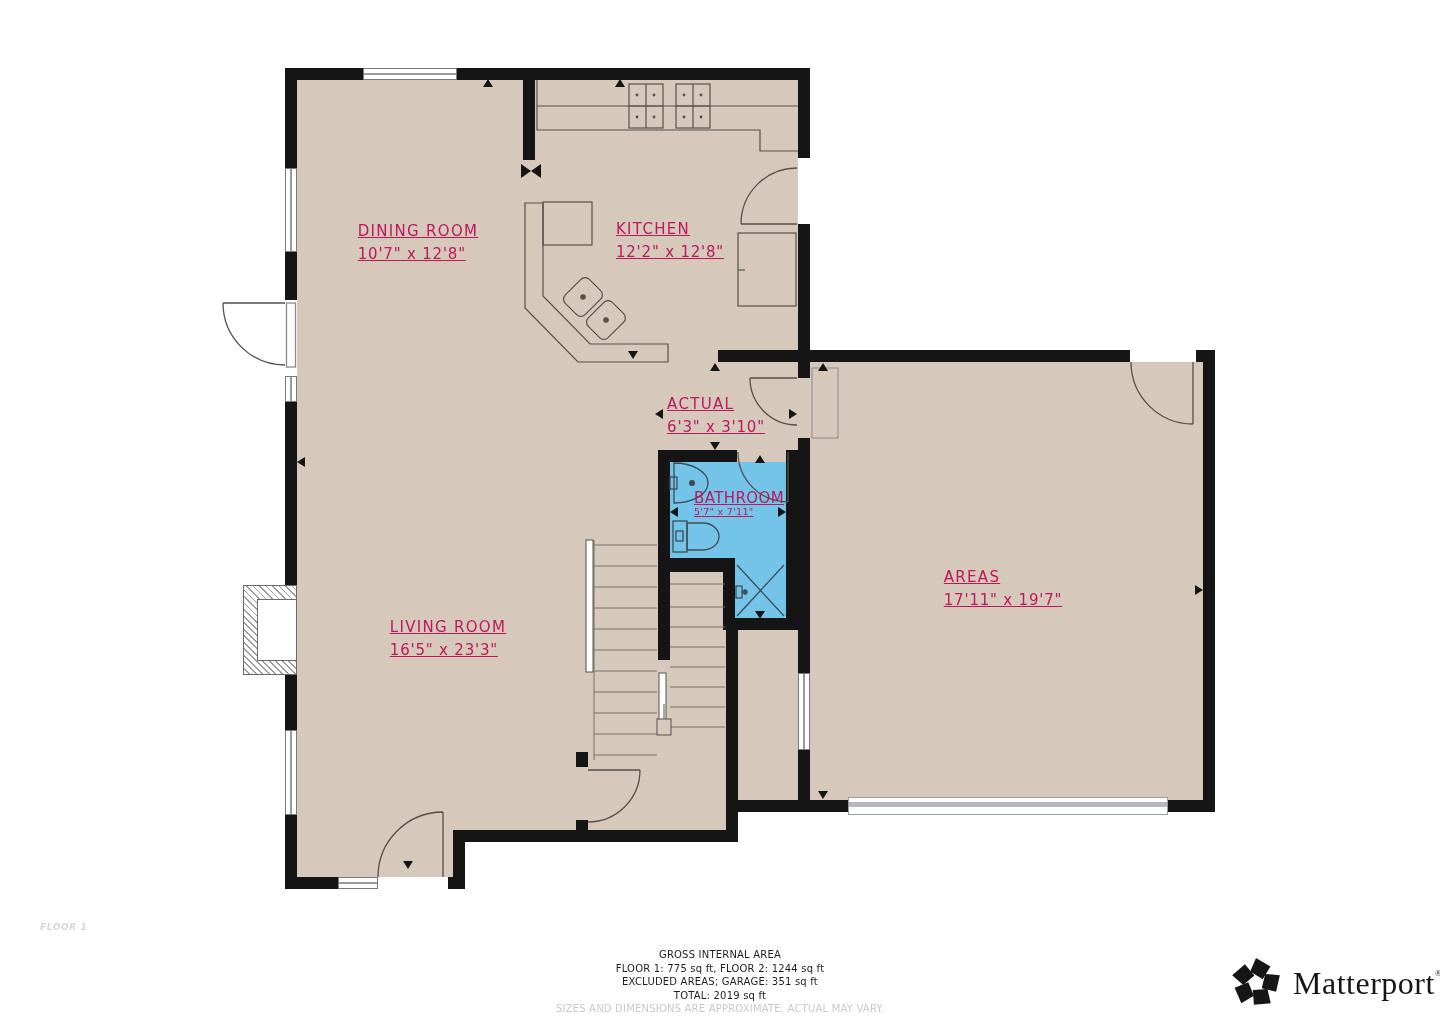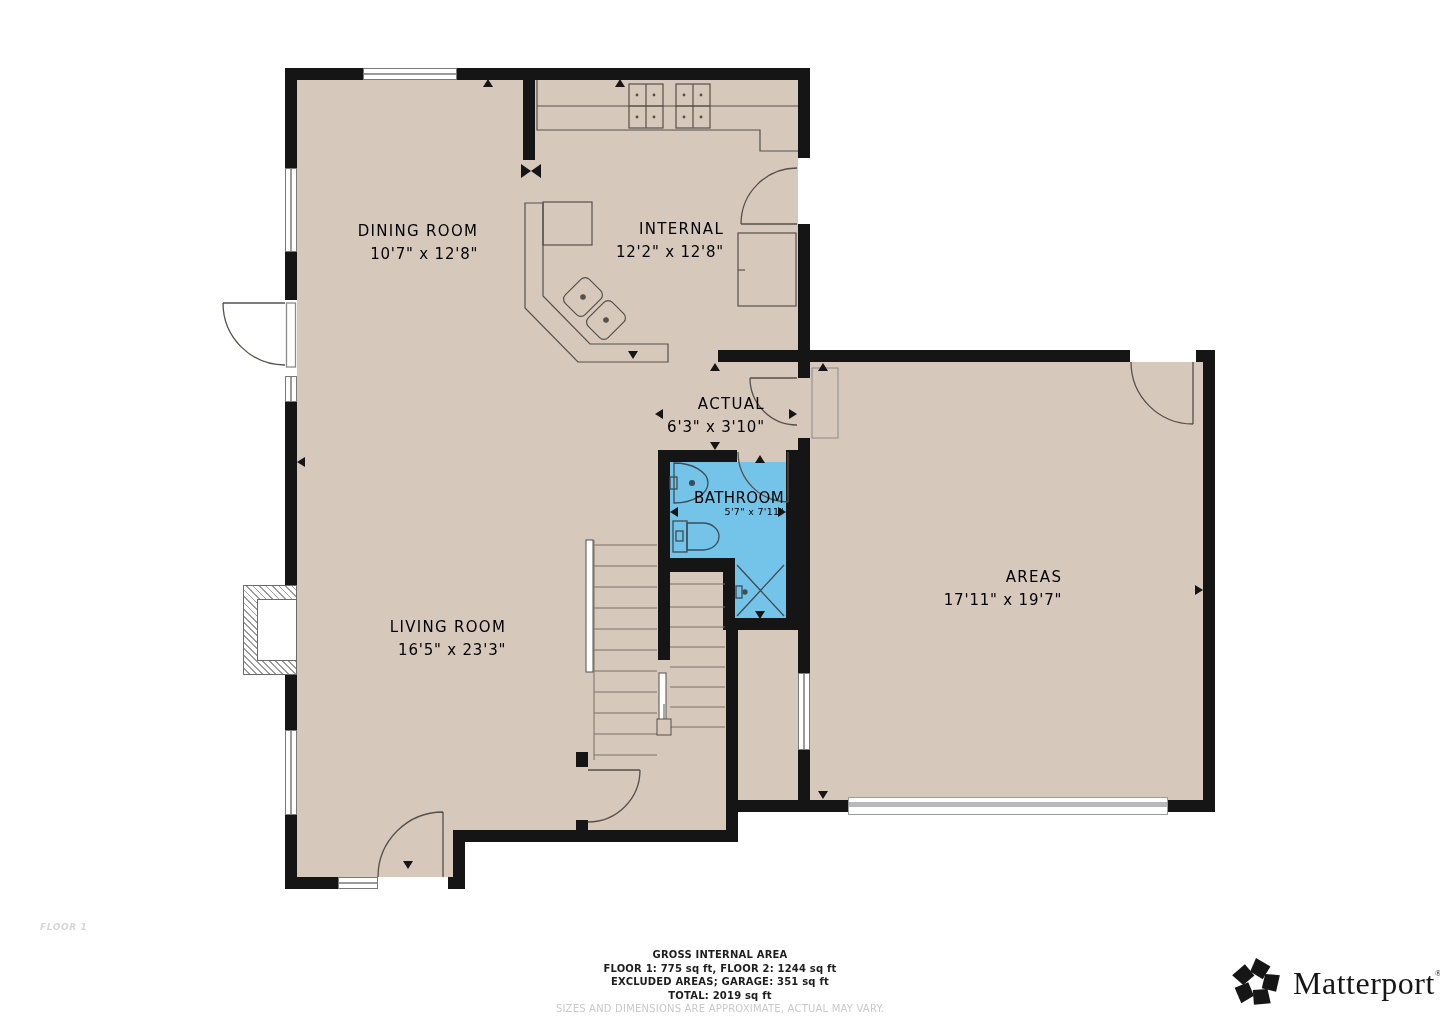--- a/index.html
+++ b/index.html
@@ -11,29 +11,29 @@
   .patch-t{position:absolute;background:#d7c8bc;}
   .patch-w{position:absolute;background:#fff;}
   .win{position:absolute;background:#fff;border:1px solid #7a7a7a;box-sizing:border-box;}
   .win-h{background-image:linear-gradient(to bottom,transparent 44%,#9a9a9a 44%,#9a9a9a 56%,transparent 56%);}
   .win-v{background-image:linear-gradient(to right,transparent 44%,#9a9a9a 44%,#9a9a9a 56%,transparent 56%);}
   .garage-door{position:absolute;background:linear-gradient(180deg,#fff 0 4px,#b6babe 4px,#b6babe 9px,#fff 9px);
           border:1px solid #9b9b9b;box-sizing:border-box;}
   .chim-out{position:absolute;border:1px solid #6b6b6b;box-sizing:border-box;
           background:repeating-linear-gradient(45deg,#fff 0 3.5px,#9b9b9b 3.5px 4.6px);}
   .chim-in{position:absolute;background:#fff;border:1px solid #6b6b6b;box-sizing:border-box;}
-  .room-label{position:absolute;transform:translate(-50%,-50%);text-align:right;color:#000000;white-space:nowrap;}
+  .room-label{position:absolute;transform:translate(-50%,-50%);text-align:left;color:#be185d;white-space:nowrap;text-decoration:underline;}
   .rname{font-size:15px;letter-spacing:1.3px;font-weight:500;line-height:23px;}
   .rdims{font-size:15px;letter-spacing:.8px;font-weight:500;line-height:23px;}
   .room-label.small .rname{font-size:15px;letter-spacing:.4px;line-height:14px;}
   .room-label.small .rdims{font-size:9.5px;letter-spacing:.3px;line-height:14px;}
   .floor-tag{position:absolute;left:40px;top:922px;font-size:9px;font-weight:bold;
           letter-spacing:.6px;color:#d6d6d6;font-style:italic;}
   .footer{position:absolute;left:0;right:0;top:948px;text-align:center;color:#1d1d1d;}
-  .footer div{font-size:10px;font-weight:bold;line-height:13.5px;letter-spacing:.2px;}
+  .footer div{font-size:10px;font-weight:normal;line-height:13.5px;letter-spacing:.2px;}
   .footer .disclaimer{color:#c9c9c9;font-weight:normal;}
   .brand{position:absolute;left:1228px;top:956px;display:flex;align-items:center;gap:9px;}
   .brand-text{font-family:"Liberation Serif","DejaVu Serif",serif;font-size:32px;color:#161616;letter-spacing:.5px;}
   .brand-text sup{font-size:9px;vertical-align:18px;}
   svg.overlay{position:absolute;left:0;top:0;pointer-events:none;}
 </style>
 </head>
 <body>
 
 <div class="canvas">
@@ -176,21 +176,21 @@
       <polygon points="521,164 521,178 531,171"></polygon>
       <polygon points="541,164 541,178 531,171"></polygon>
     </g>
   </svg>
 
   <div class="room-label" style="left:418px;top:243px">
     <div class="rname">DINING ROOM</div>
     <div class="rdims">10'7" x 12'8"</div>
   </div>
   <div class="room-label" style="left:670px;top:241px">
-    <div class="rname">INTERNAL</div>
+    <div class="rname">KITCHEN</div>
     <div class="rdims">12'2" x 12'8"</div>
   </div>
   <div class="room-label" style="left:716px;top:416px">
     <div class="rname">ACTUAL</div>
     <div class="rdims">6'3" x 3'10"</div>
   </div>
   <div class="room-label small" style="left:739px;top:505px">
     <div class="rname">BATHROOM</div>
     <div class="rdims">5'7" x 7'11"</div>
   </div>

